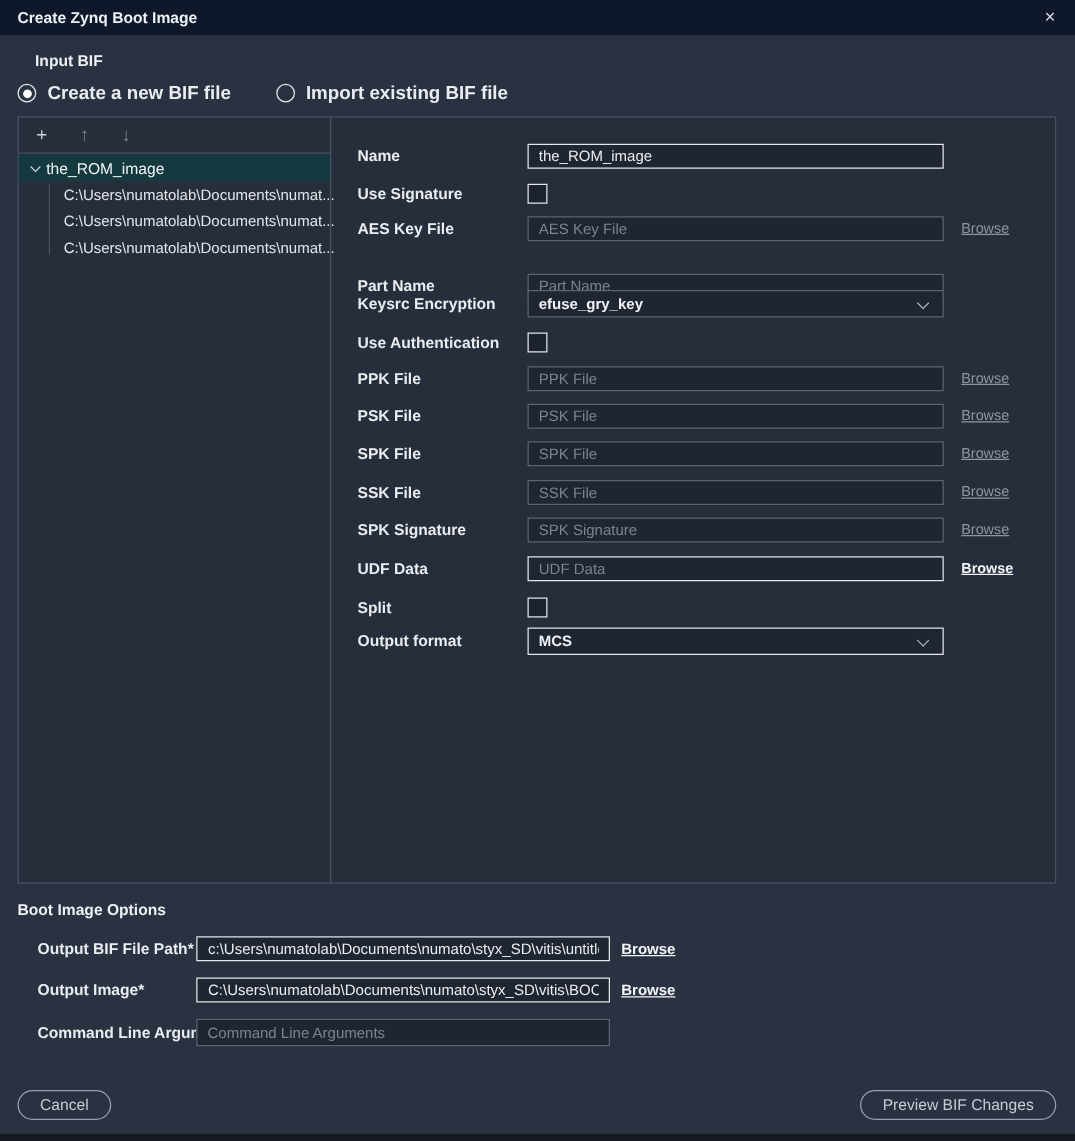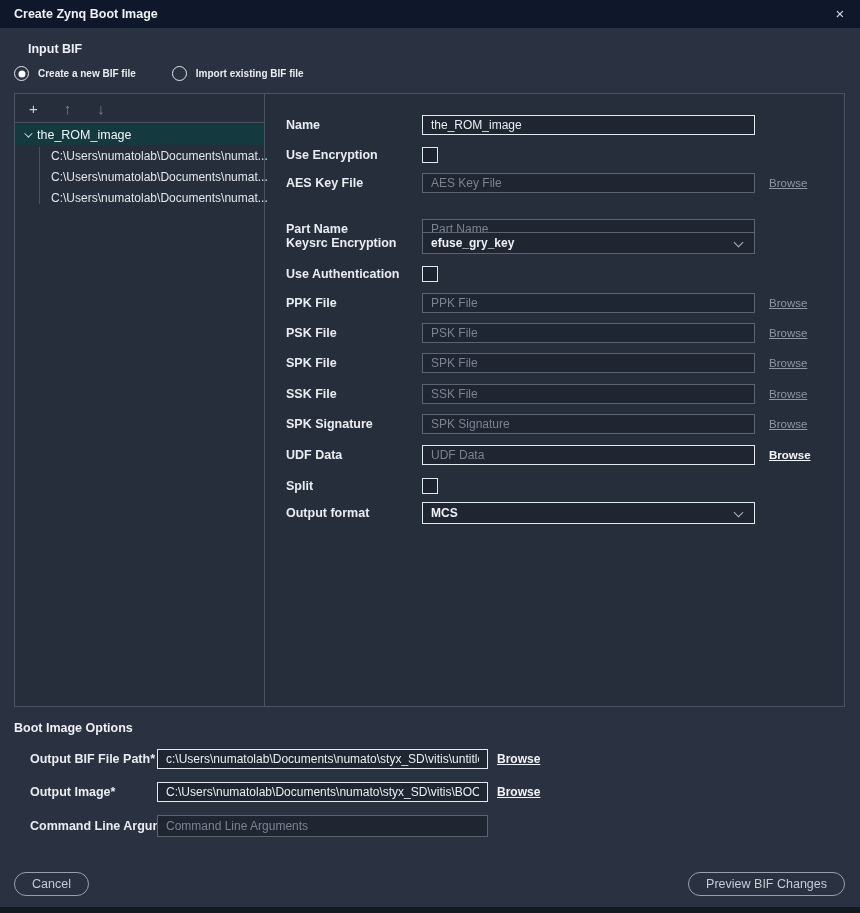--- a/index.html
+++ b/index.html
@@ -23,21 +23,21 @@
   }
   .section-label { position:absolute; font-weight:700; font-size:12.5px; color:#edf0f4; }
   
   .radio-row { position:absolute; left:14px; top:66px; display:flex; align-items:center; gap:10px; }
   .radio-opt { display:flex; align-items:center; gap:9px; margin-right:26px; cursor:pointer; }
   .radio { width:15px; height:15px; border:1.6px solid #e3e6ec; border-radius:50%;
            position:relative; background:transparent; flex:0 0 auto; }
   .radio.on::after { content:""; position:absolute; left:50%; top:50%;
            width:7px; height:7px; background:#ffffff; border-radius:50%;
            transform:translate(-50%,-50%); }
-  .radio-lbl { font-weight:600; font-size:10px; color:#e9ecf1; }
+  .radio-lbl { font-weight:600; font-size:15px; color:#e9ecf1; }
   
   .content-box {
     position:absolute; left:14px; top:93px; width:831px; height:614px;
     border:1px solid #4b5363; background:#272e3b;
   }
   .tree-pane { position:absolute; left:0; top:0; width:250px; height:100%;
     border-right:1px solid #4b5363; }
   .tree-toolbar { position:absolute; left:0; top:0; width:100%; height:29px;
     border-bottom:1px solid #4b5363; display:flex; align-items:center; gap:26px;
     padding-left:14px; }
@@ -140,21 +140,21 @@
     </div>
 
     <div class="form-pane">
 
       <div class="frow" style="top:20px;">
         <span class="flabel">Name</span>
         <input class="tinput hl ctrl" value="the_ROM_image" style="">
       </div>
 
       <div class="frow" style="top:50px;">
-        <span class="flabel">Use Encryption</span>
+        <span class="flabel">Use Signature</span>
         <span class="cbx ctrl"></span>
       </div>
 
       <div class="frow" style="top:78px;">
         <span class="flabel">AES Key File</span>
         <input class="tinput ctrl" placeholder="AES Key File" style="">
         <a class="browse">Browse</a>
       </div>
 
       <div class="frow" style="top:124px;">

